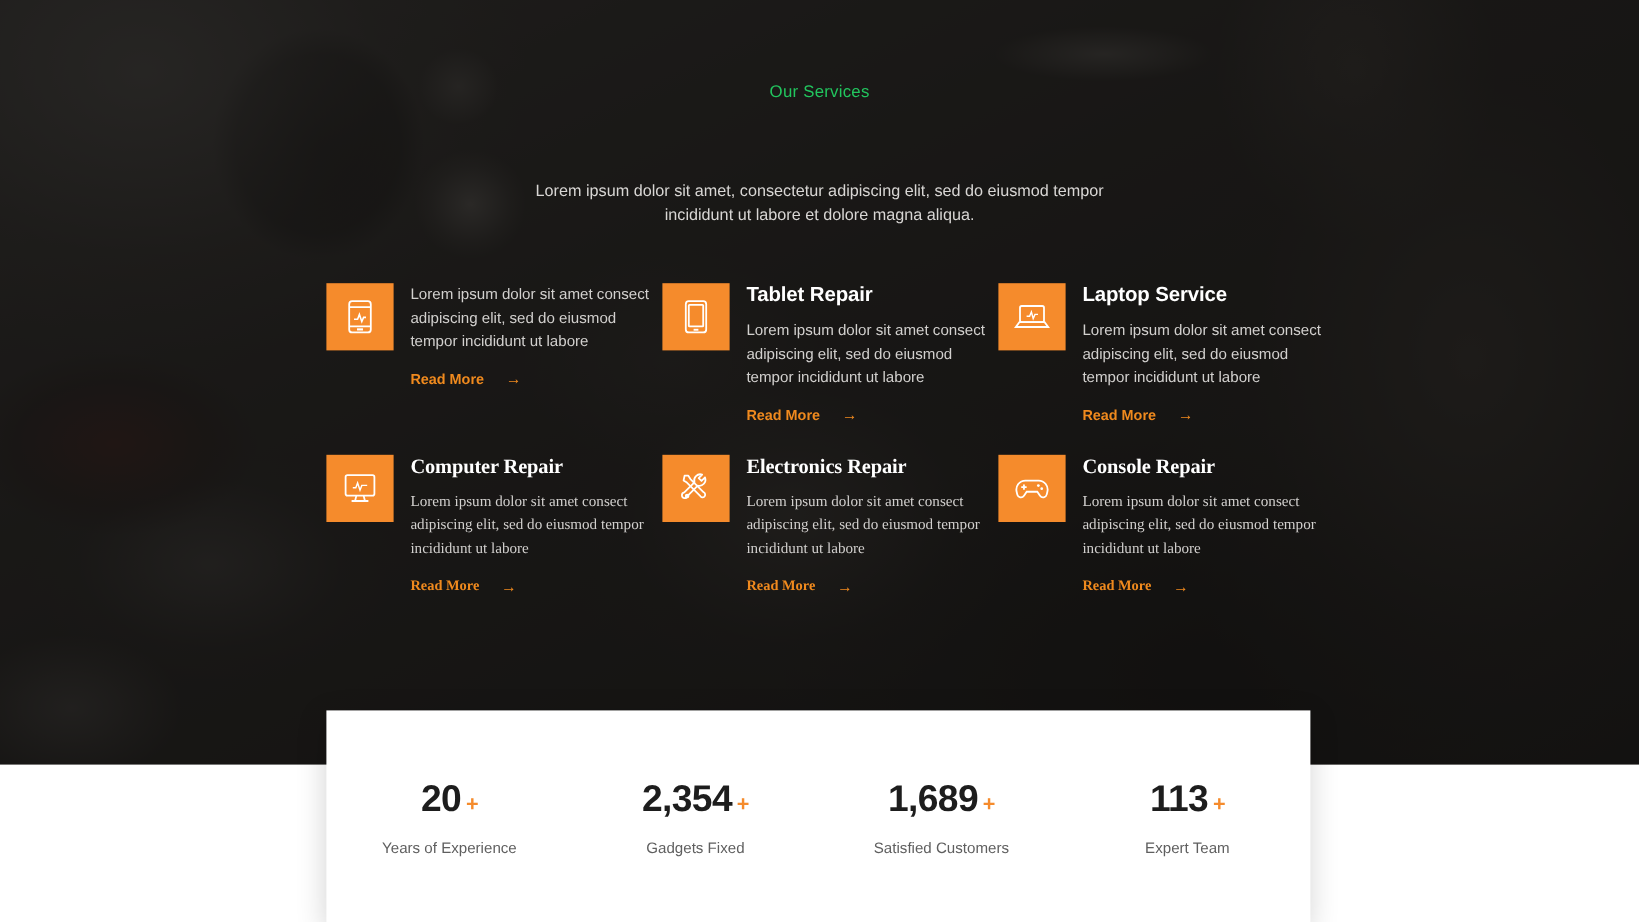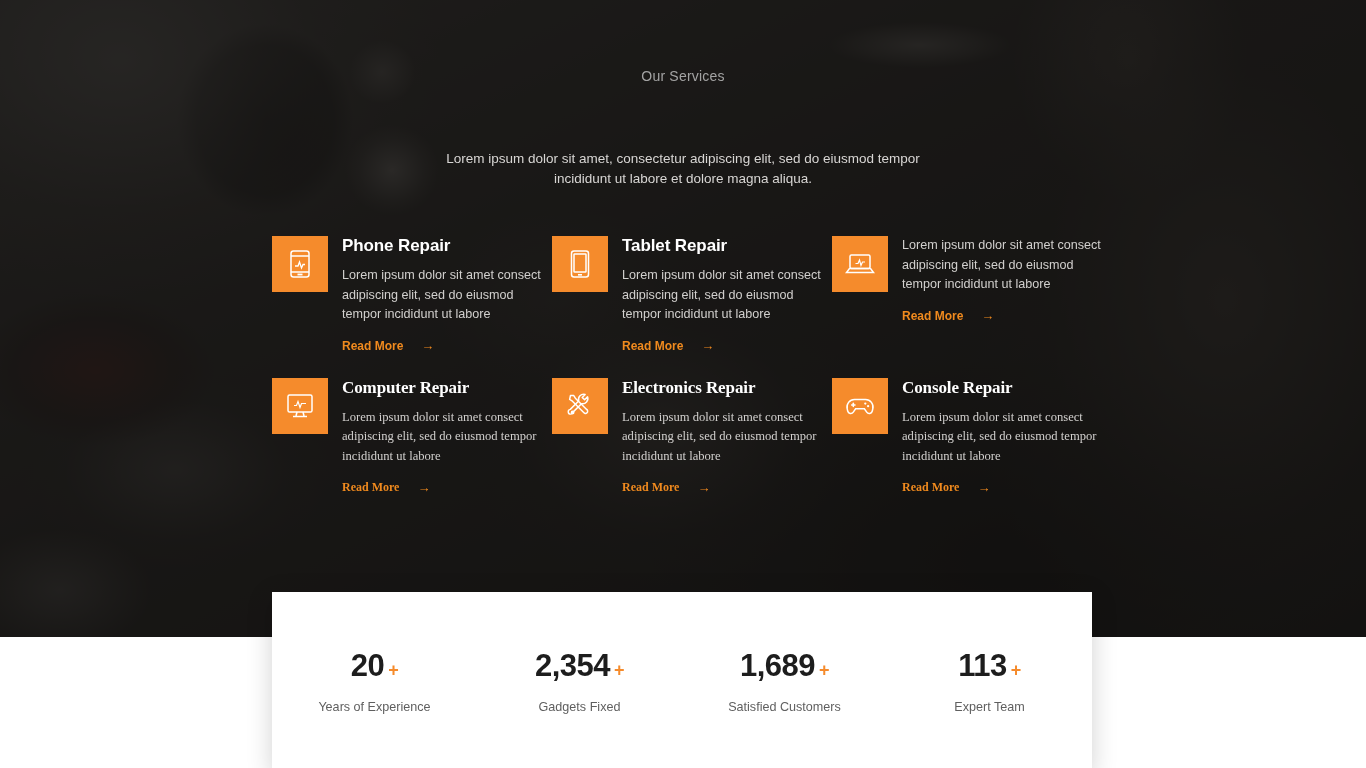--- a/index.html
+++ b/index.html
@@ -64,21 +64,21 @@
     position: absolute;
     inset: 0;
   }
 
   
   .eyebrow {
     position: absolute;
     left: 0; top: 68px;
     width: 1366px;
     text-align: center;
-    color: #a3a3a3;
+    color: #22c55e;
     font-size: 14px;
     line-height: 16px;
     letter-spacing: 0.2px;
   }
 
   .section-title {
     position: absolute;
     left: 0; top: 100px;
     width: 1366px;
     text-align: center;
@@ -233,21 +233,20 @@
           <div class="svc-icon">
             <svg width="26" height="30" viewBox="0 0 26 30" fill="none" stroke="#ffffff" stroke-width="1.5">
               <rect x="4" y="2" width="18" height="26" rx="2.5"></rect>
               <line x1="4" y1="7" x2="22" y2="7"></line>
               <line x1="4" y1="23" x2="22" y2="23"></line>
               <rect x="10.5" y="24.6" width="5" height="1.8" fill="#ffffff" stroke="none"></rect>
               <polyline points="8,17 11,17 12.5,13 14.5,19 16,15.5 18,15.5" stroke-width="1.3"></polyline>
             </svg>
           </div>
           <div class="svc-body">
-            <div class="svc-title">Phone Repair</div>
             <div class="svc-text">Lorem ipsum dolor sit amet consect adipiscing elit, sed do eiusmod tempor incididunt ut labore</div>
             <a class="svc-more">
               <span>Read More</span>
               <span class="arrow">→</span>
             </a>
           </div>
         </div>
 
         <div class="svc">
           <div class="svc-icon">
@@ -269,20 +268,21 @@
 
         <div class="svc">
           <div class="svc-icon">
             <svg width="32" height="26" viewBox="0 0 32 26" fill="none" stroke="#ffffff" stroke-width="1.5">
               <rect x="6" y="4" width="20" height="13.5" rx="1.4"></rect>
               <path d="M2.5 21.5 L29.5 21.5 L26.5 17.5 L5.5 17.5 Z"></path>
               <polyline points="11.5,12.5 14,12.5 15.5,9 17,14.5 18.5,11 21,11" stroke-width="1.2"></polyline>
             </svg>
           </div>
           <div class="svc-body">
+            <div class="svc-title">Laptop Service</div>
             <div class="svc-text">Lorem ipsum dolor sit amet consect adipiscing elit, sed do eiusmod tempor incididunt ut labore</div>
             <a class="svc-more">
               <span>Read More</span>
               <span class="arrow">→</span>
             </a>
           </div>
         </div>
 
       </div>
 

